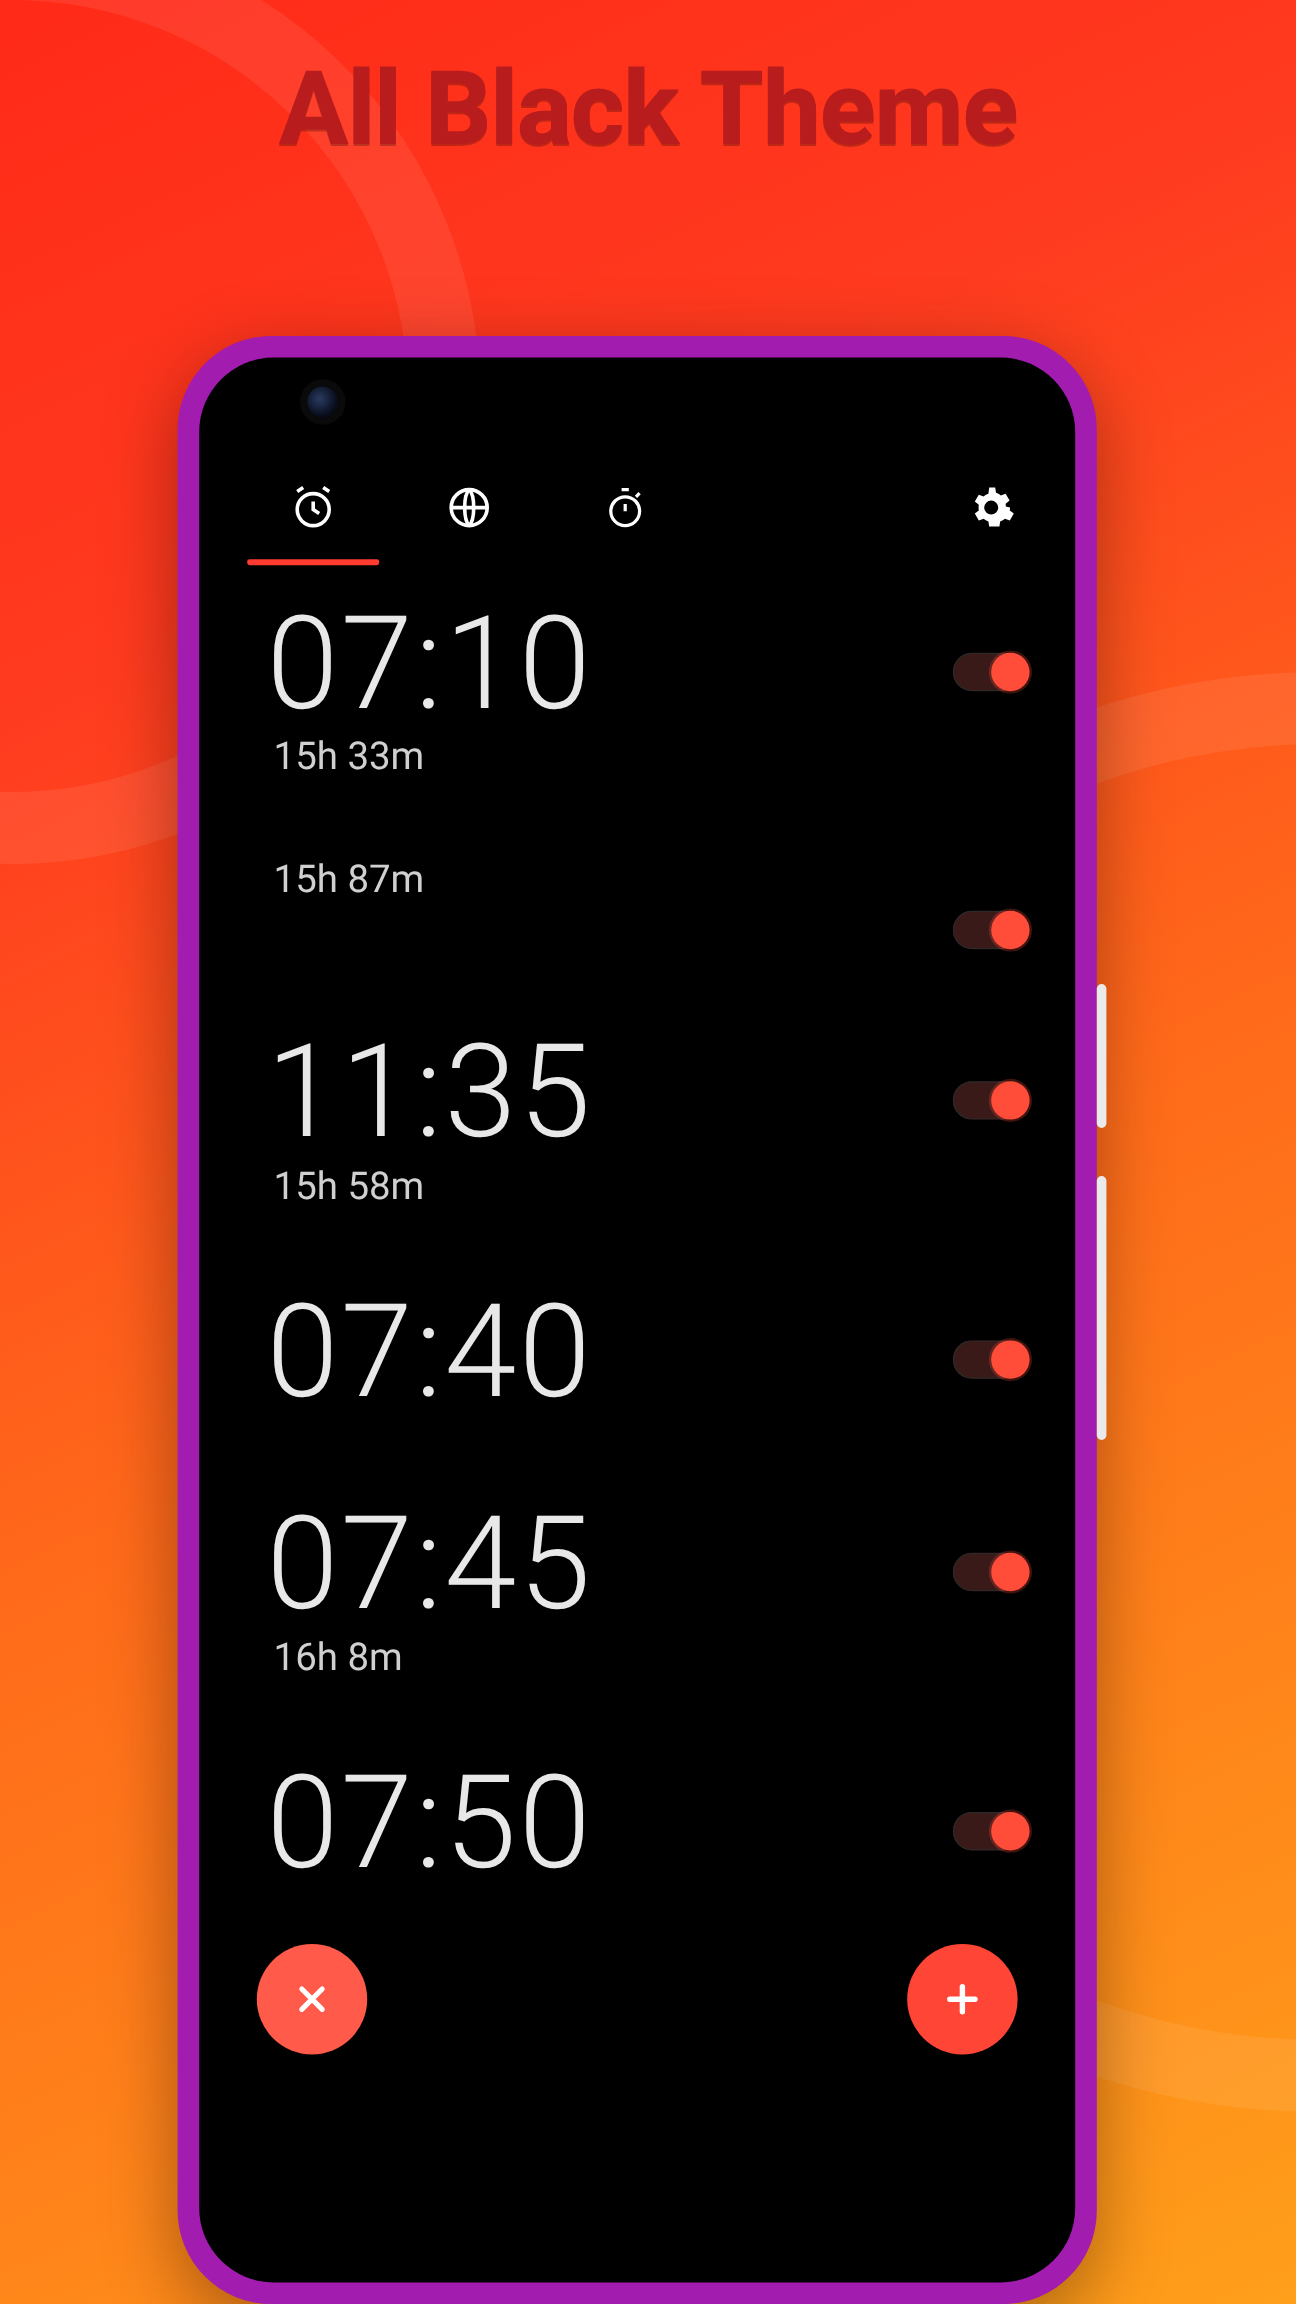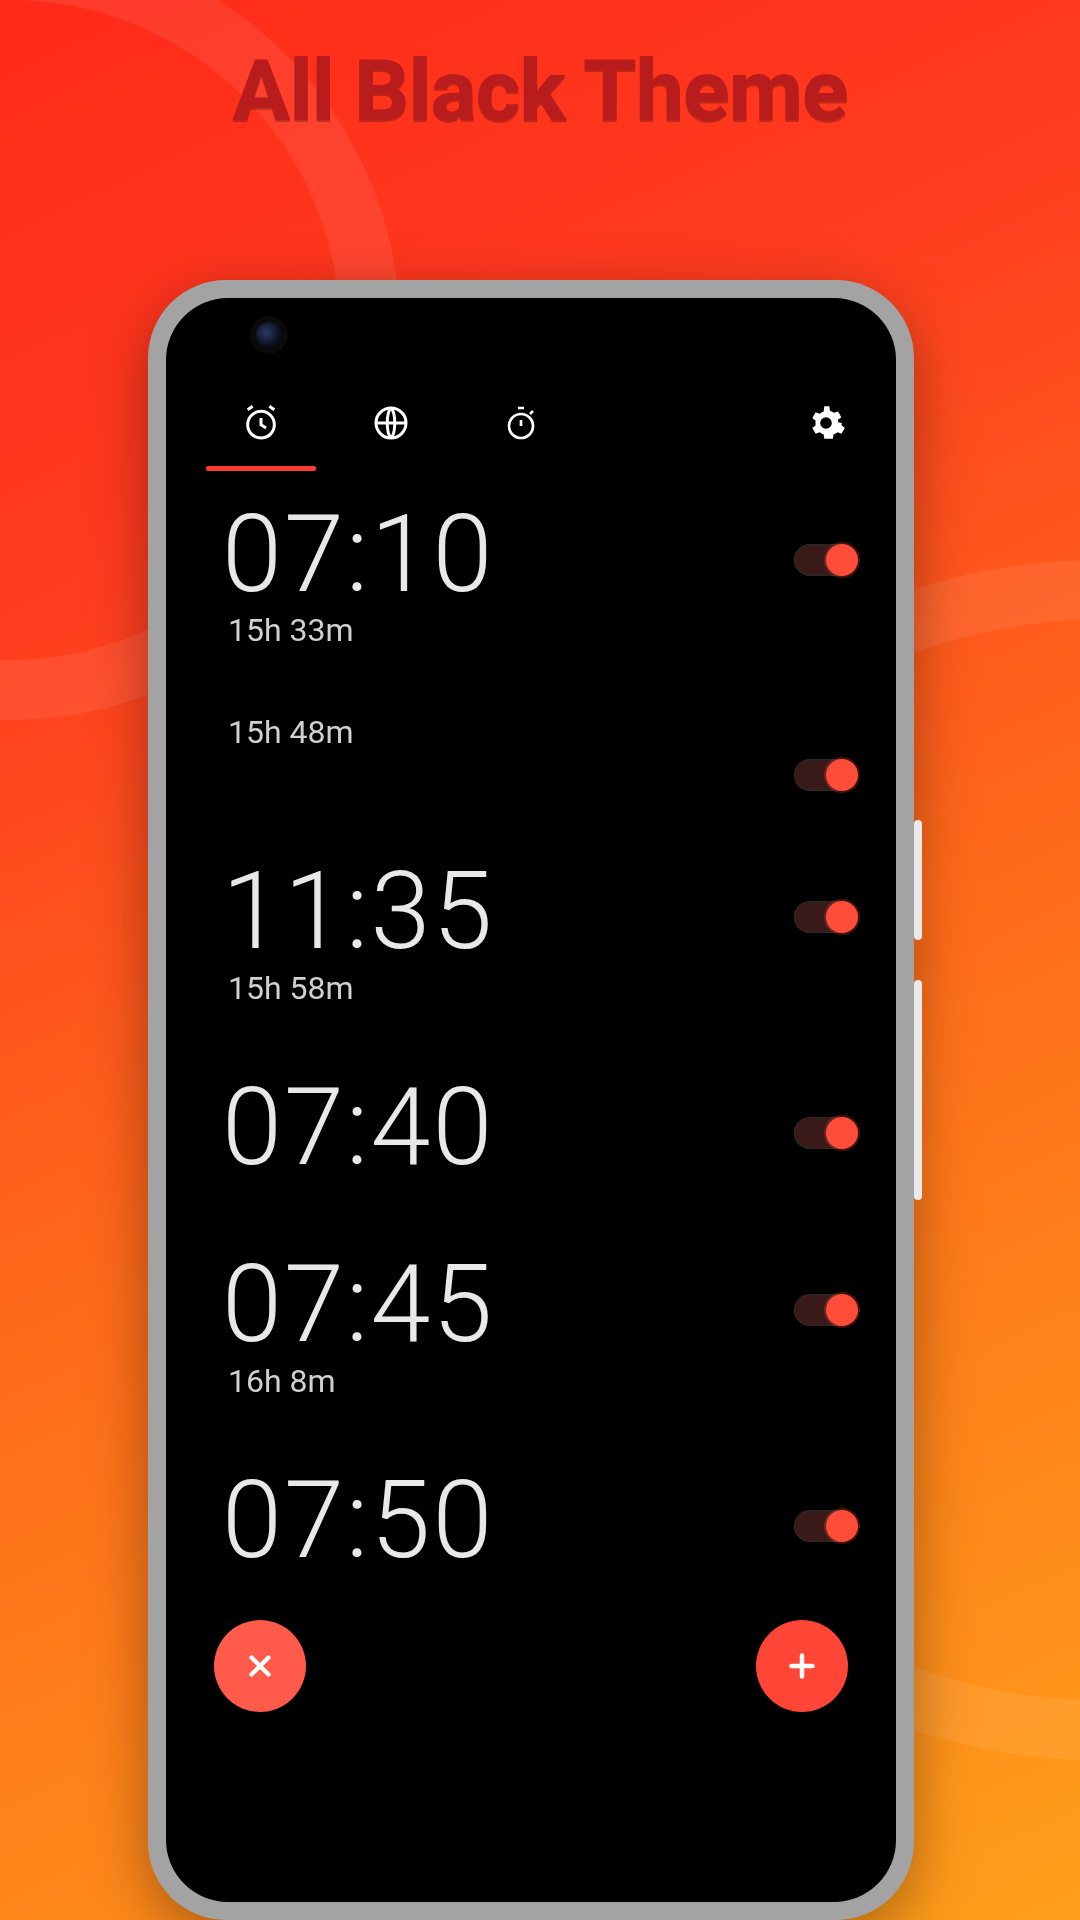--- a/index.html
+++ b/index.html
@@ -42,21 +42,21 @@
     text-shadow: 0 2px 0 rgba(0,0,0,0.25);
   }
 
   
   .phone {
     position: absolute;
     left: 148px;
     top: 280px;
     width: 766px;
     height: 1640px; 
-    background: #a3a3a3;
+    background: #a21caf;
     border-radius: 78px;
     padding: 18px;
     box-shadow: 0 18px 60px rgba(0,0,0,0.35);
   }
   .phone .side-btn {
     position: absolute;
     right: -8px;
     width: 8px;
     background: #eaeaea;
     border-radius: 4px;
@@ -248,21 +248,21 @@
       <div class="alarm">
         <div class="texts">
           <div class="alarm-time">07:10</div>
           <div class="alarm-sub">15h 33m</div>
         </div>
         <div class="toggle on"></div>
       </div>
 
       <div class="alarm">
         <div class="texts">
-          <div class="alarm-sub">15h 48m</div>
+          <div class="alarm-sub">15h 87m</div>
         </div>
         <div class="toggle on"></div>
       </div>
 
       <div class="alarm">
         <div class="texts">
           <div class="alarm-time">11:35</div>
           <div class="alarm-sub">15h 58m</div>
         </div>
         <div class="toggle on"></div>

